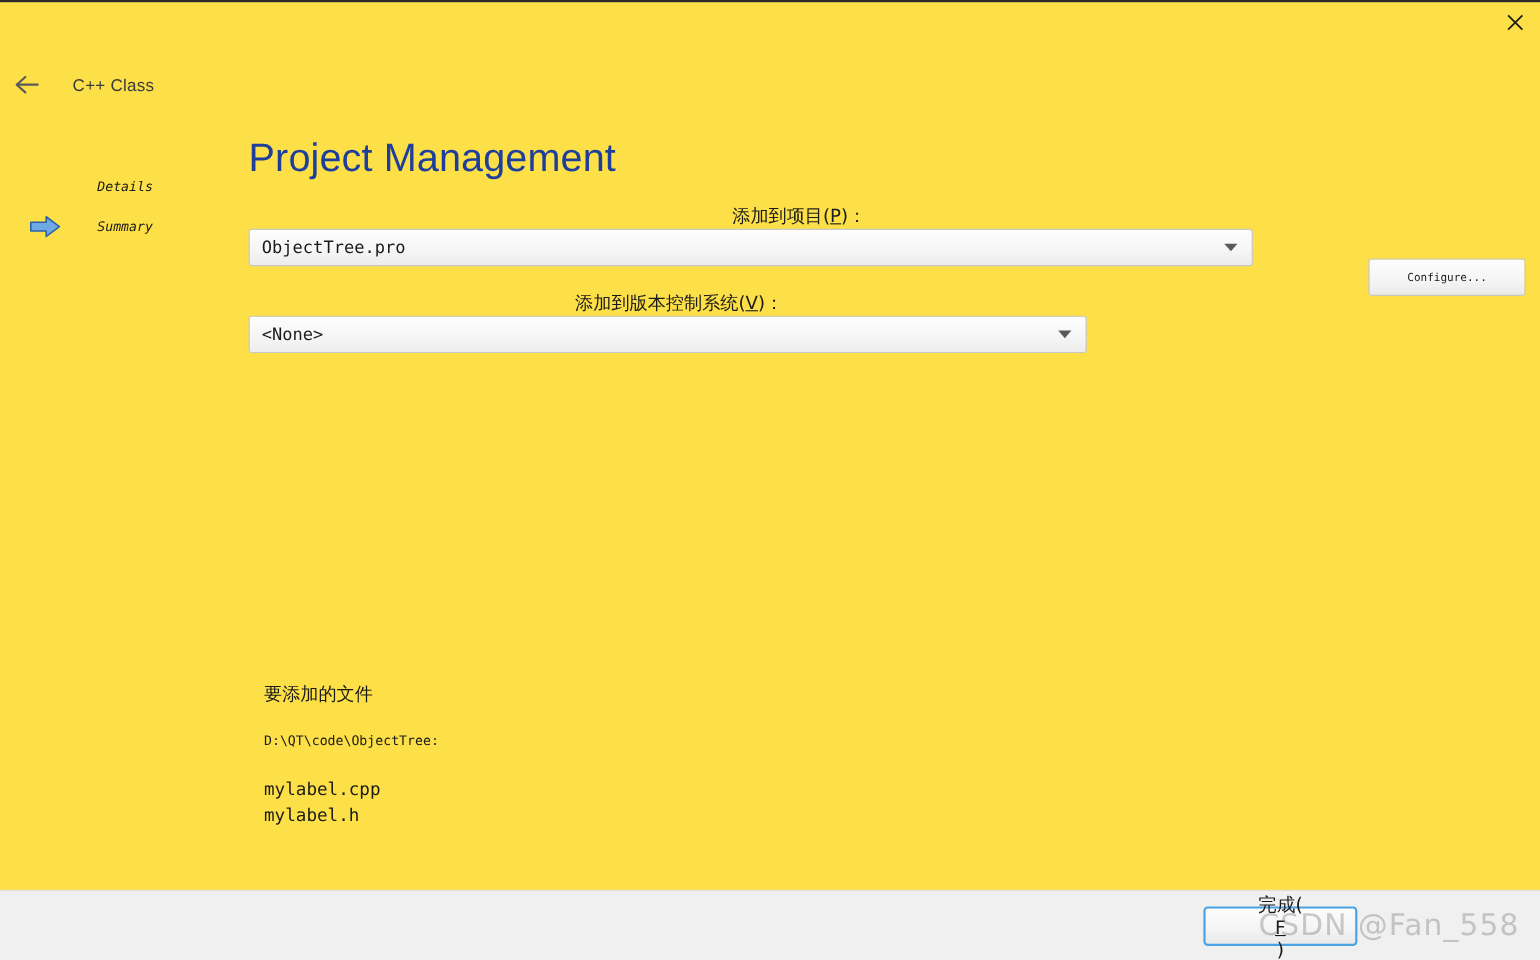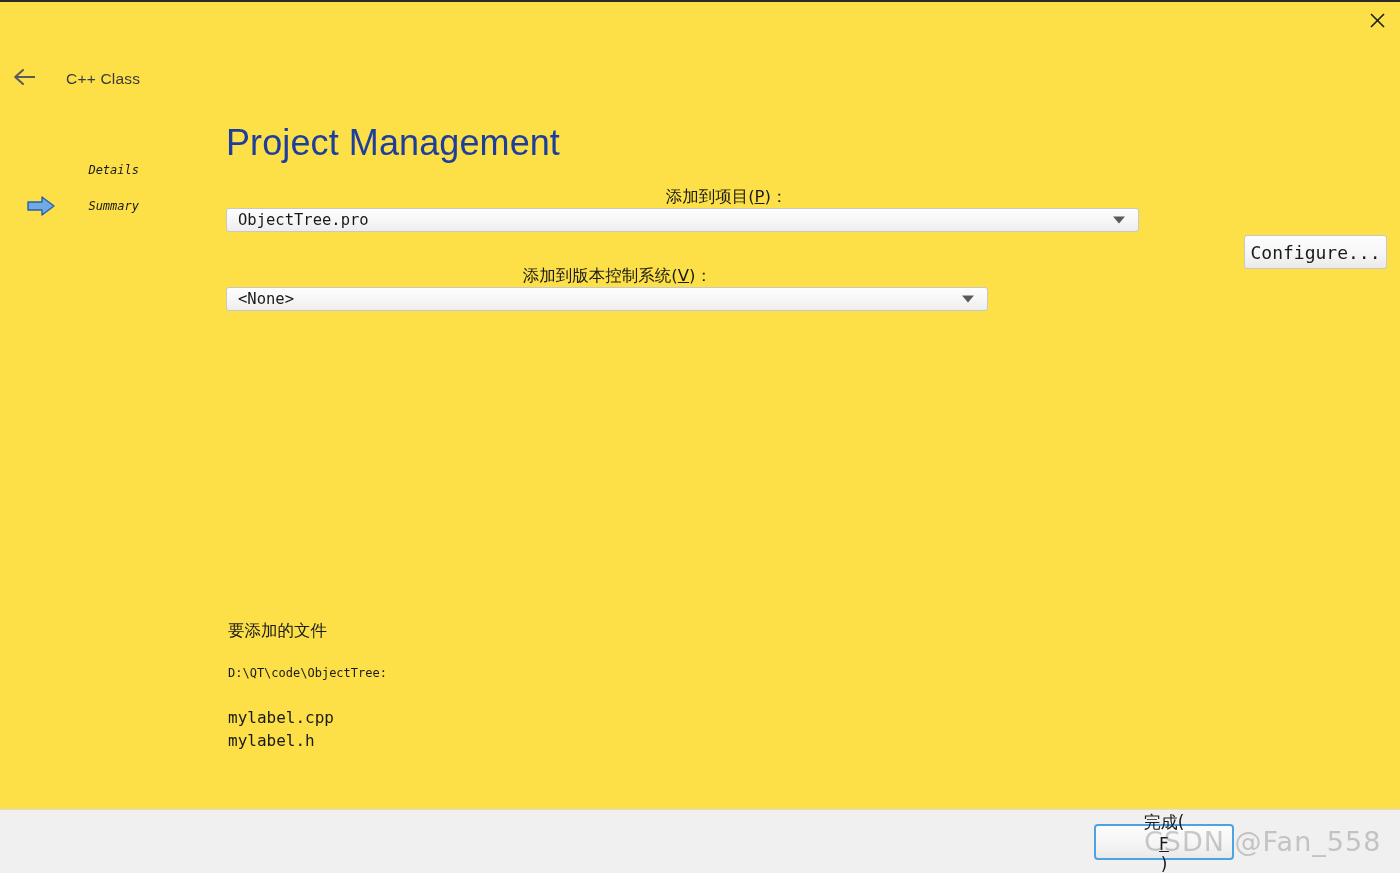--- a/index.html
+++ b/index.html
@@ -135,21 +135,21 @@
     white-space: nowrap;
     text-align: right;
     width: 230px;
     padding-right: 10px;
     box-sizing: border-box;
   }
   .field-label u { text-decoration: underline; }
 
   .combo {
     position: relative;
-    height: 24px;
+    height: 34px;
     box-sizing: border-box;
     border: 1px solid #c8c8c8;
     border-radius: 3px;
     background: linear-gradient(to bottom, #fdfdfd 0%, #f7f7f7 50%, #ededed 100%);
     display: flex;
     align-items: center;
     cursor: pointer;
     box-shadow: 0 1px 0 rgba(255,255,255,0.9) inset;
   }
   .combo .combo-text {
@@ -172,41 +172,41 @@
   }
   #combo-project { width: 913px; }
   #combo-vcs     { width: 762px; }
 
   .btn {
     box-sizing: border-box;
     border: 1px solid #c8c8c8;
     border-radius: 3px;
     background: linear-gradient(to bottom, #fdfdfd 0%, #f6f6f6 55%, #eaeaea 100%);
     font-family: "DejaVu Sans Mono", "Liberation Mono", monospace;
-    font-size: 18px;
+    font-size: 10px;
     color: #1a1a1a;
     display: flex;
     align-items: center;
     justify-content: center;
     cursor: pointer;
     white-space: nowrap;
     padding: 0;
   }
   #btn-configure {
     position: absolute;
     left: 1244px;
     top: 233px;
     width: 143px;
     height: 34px;
   }
 
   
   .summary {
     position: absolute;
-    left: 228px;
+    left: 240px;
     top: 618px;
     width: 900px;
   }
   .summary-heading {
     font-family: "DejaVu Sans", "Liberation Sans", sans-serif;
     font-size: 16.5px;
     color: #1a1a1a;
     margin-bottom: 24px;
     white-space: nowrap;
   }

